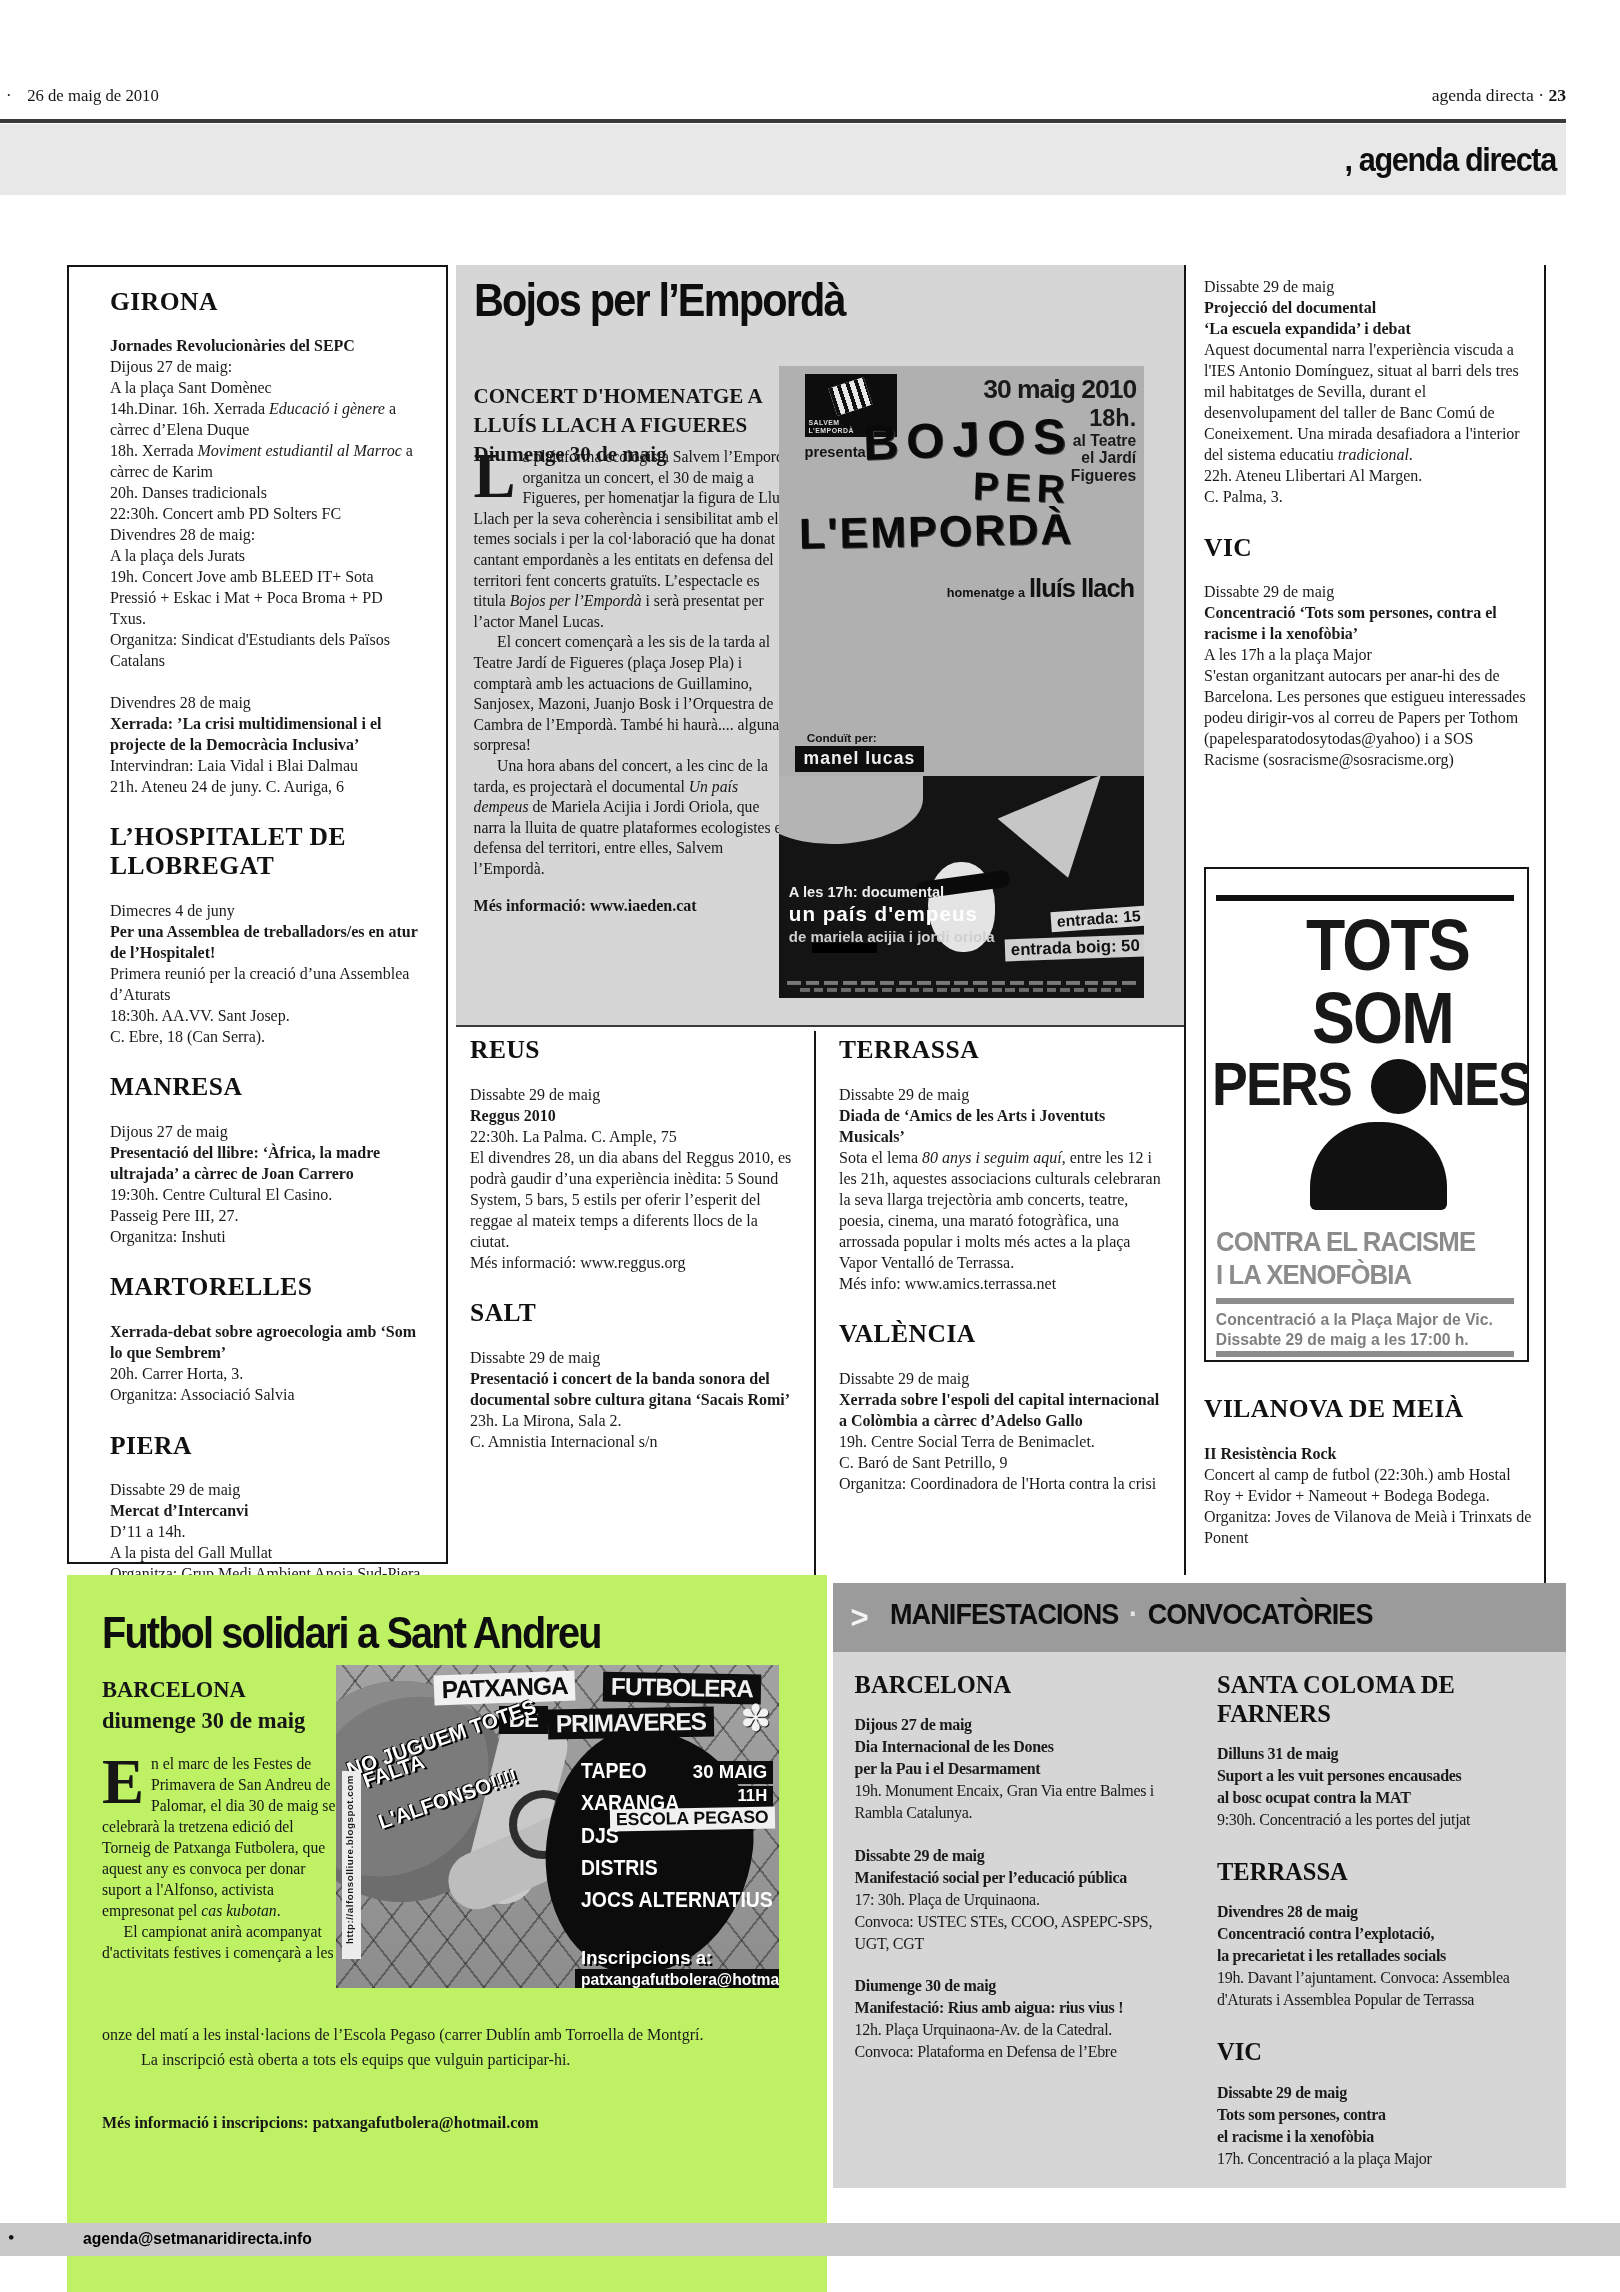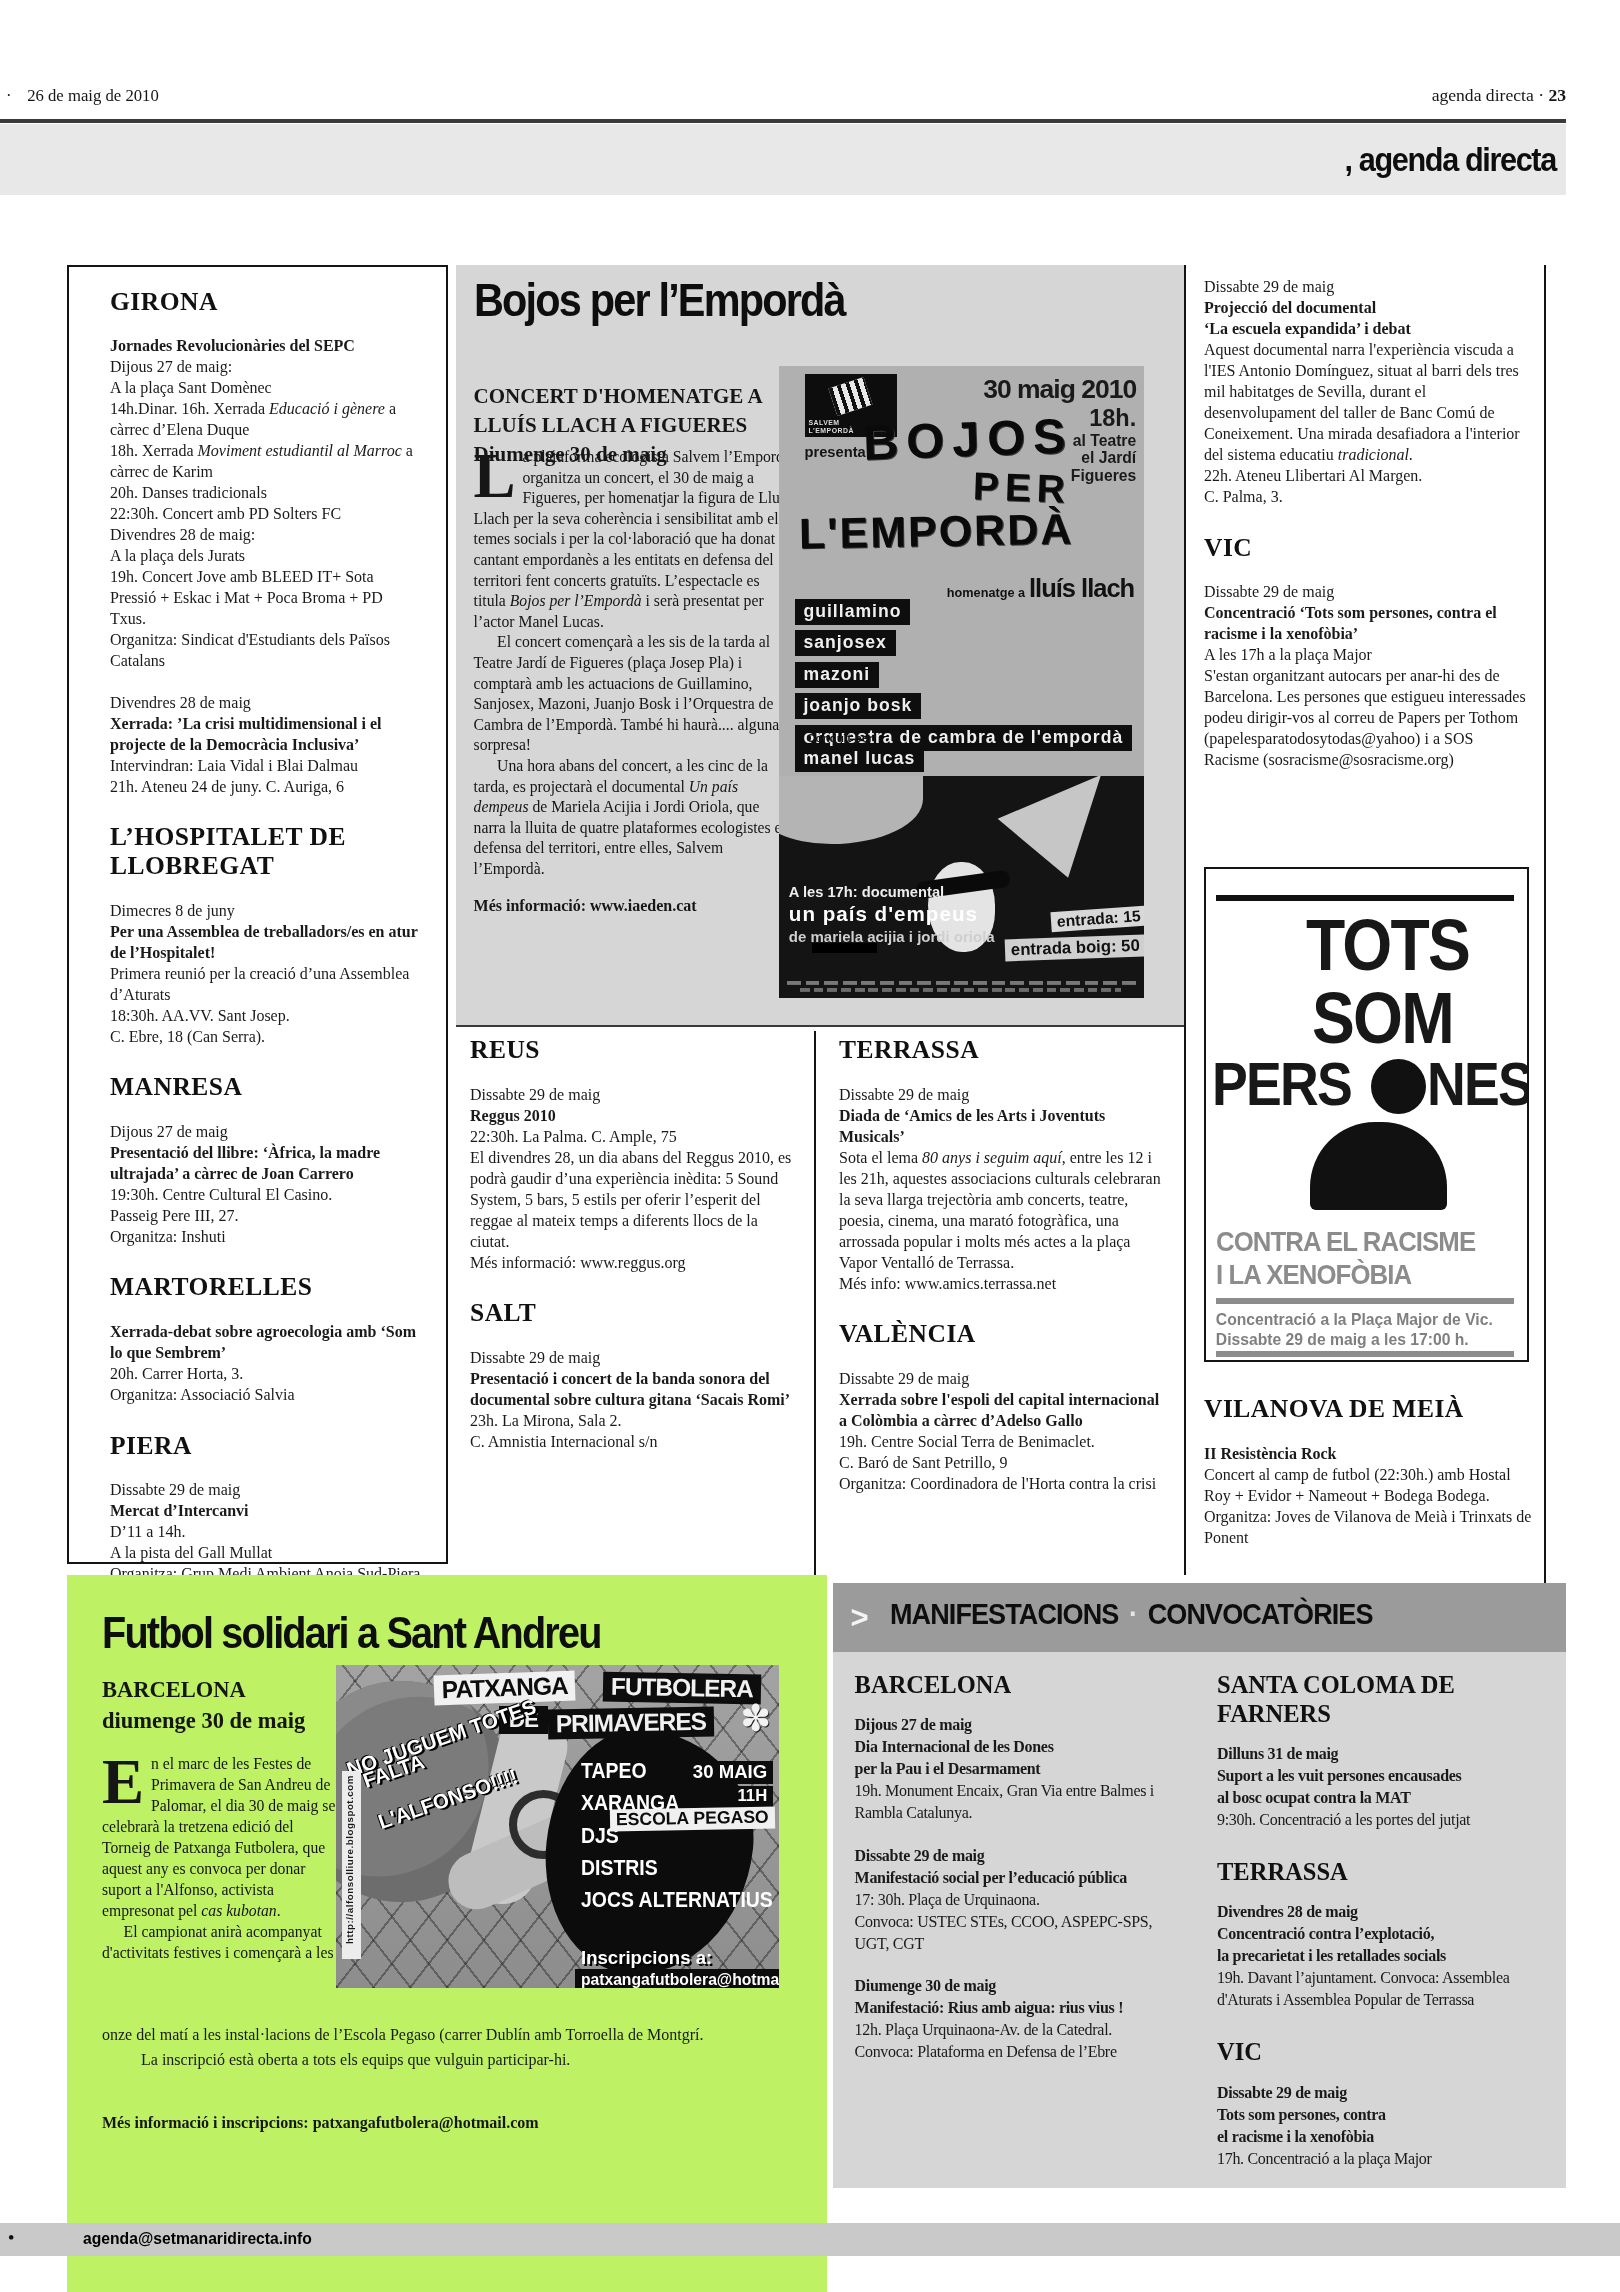--- a/index.html
+++ b/index.html
@@ -208,21 +208,21 @@
       <div class="line">Divendres 28 de maig:</div>
       <div class="line">A la plaça dels Jurats</div>
       <div class="line">19h. Concert Jove amb BLEED IT+ Sota Pressió + Eskac i Mat + Poca Broma + PD Txus.</div>
       <div class="line">Organitza: Sindicat d'Estudiants dels Països Catalans</div>
       <div class="sp"></div>
       <div class="line">Divendres 28 de maig</div>
       <div class="line b">Xerrada: ’La crisi multidimensional i el projecte de la Democràcia Inclusiva’</div>
       <div class="line">Intervindran: Laia Vidal i Blai Dalmau</div>
       <div class="line">21h. Ateneu 24 de juny. C. Auriga, 6</div>
       <div class="city-heading">L’HOSPITALET DE LLOBREGAT</div>
-      <div class="line">Dimecres 8 de juny</div>
+      <div class="line">Dimecres 4 de juny</div>
       <div class="line b">Per una Assemblea de treballadors/es en atur de l’Hospitalet!</div>
       <div class="line">Primera reunió per la creació d’una Assemblea d’Aturats</div>
       <div class="line">18:30h. AA.VV. Sant Josep.</div>
       <div class="line">C. Ebre, 18 (Can Serra).</div>
       <div class="city-heading">MANRESA</div>
       <div class="line">Dijous 27 de maig</div>
       <div class="line b">Presentació del llibre: ‘Àfrica, la madre ultrajada’ a càrrec de Joan Carrero</div>
       <div class="line">19:30h. Centre Cultural El Casino.</div>
       <div class="line">Passeig Pere III, 27.</div>
       <div class="line">Organitza: Inshuti</div>
@@ -267,27 +267,20 @@
         <div class="v">al Teatre</div>
         <div class="v">el Jardí</div>
         <div class="v">Figueres</div>
       </div>
       <div id="bp-t1" class="grunge">BOJOS</div>
       <div id="bp-t2" class="grunge">PER</div>
       <div id="bp-t3" class="grunge">L'EMPORDÀ</div>
       <div id="bp-homage">
         <span class="pre">homenatge a</span><span class="nm">lluís llach</span>
       </div>
-      <div id="bp-artists">
-          <div class="artist-block">guillamino</div>
-          <div class="artist-block">sanjosex</div>
-          <div class="artist-block">mazoni</div>
-          <div class="artist-block">joanjo bosk</div>
-          <div class="artist-block">orquestra de cambra de l'empordà</div>
-        </div>
       <div id="bp-conduit">Conduït per:</div>
       <div id="bp-manel">
           <span class="artist-block">manel lucas</span>
         </div>
       <div id="bp-photo">
         <div class="bp-light1"></div>
         <div class="bp-hat"></div>
         <div class="bp-face"></div>
         <div class="bp-glasses"></div>
         <div id="bp-doc1" class="bp-txt">A les 17h: documental</div>

